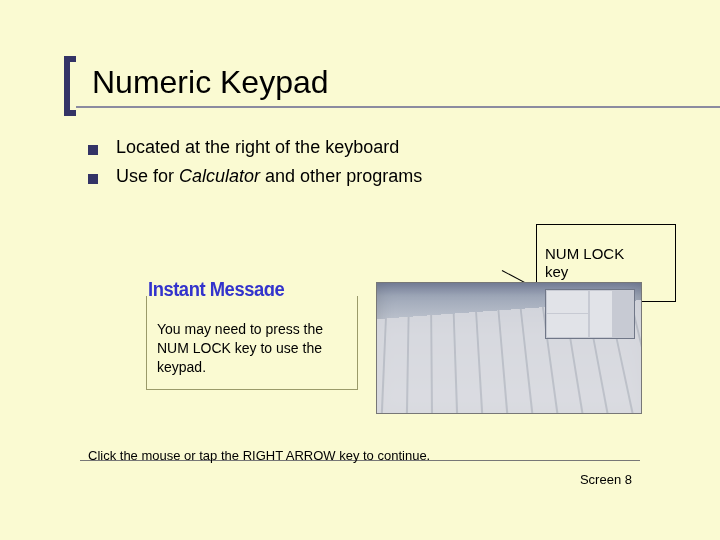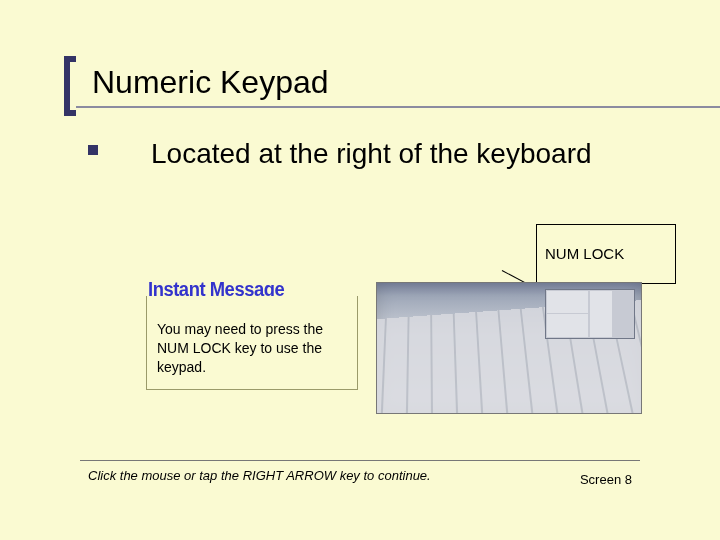--- a/index.html
+++ b/index.html
@@ -74,23 +74,22 @@
   }
   .bullet-square {
     width: 10px;
     height: 10px;
     background: #333366;
     margin-right: 18px;
     margin-top: 9px;
     flex: 0 0 auto;
   }
   .bullet-text {
-    font-size: 28px;
+    font-size: 18px;
     line-height: 1.3;
-    margin-left: 35px;
   }
   .bullet-text i { font-style: italic; }
   
   .callout {
     position: absolute;
     left: 536px;
     top: 224px;
     width: 140px;
     border: 1px solid #000;
     background: #fafad2;
@@ -184,23 +183,22 @@
     position: absolute;
     left: 80px;
     right: 80px;
     top: 460px;
     height: 0;
     border-top: 1px solid #777;
   }
   .footer-left {
     position: absolute;
     left: 88px;
-    top: 468px;
+    top: 448px;
     font-size: 13px;
-    font-style: italic;
   }
   .footer-right {
     position: absolute;
     right: 88px;
     top: 472px;
     font-size: 13px;
   }
 </style>
 </head>
 <body>
@@ -212,24 +210,29 @@
     <div class="bracket-right"></div>
     <div class="title-underline"></div>
     <div class="title-text">Numeric Keypad</div>
   </div>
 
   <div class="bullets">
     <div class="bullet-row">
       <div class="bullet-square"></div>
       <div class="bullet-text">Located at the right of the keyboard</div>
     </div>
+    <div class="bullet-row">
+      <div class="bullet-square"></div>
+      <div class="bullet-text"><span>Use for </span><i>Calculator</i><span> and other programs</span></div>
+    </div>
   </div>
 
   <div class="callout">
     <div>NUM LOCK</div>
+    <div>key</div>
   </div>
   <div class="callout-line"></div>
 
   <div class="im-header">Instant Message</div>
   <div class="im-box">
     <div style="height:14px"></div>
     <div class="im-body">You may need to press the NUM LOCK key to use the keypad.</div>
   </div>
 
   <div class="kbd" aria-label="keyboard-numeric-keypad"></div>

